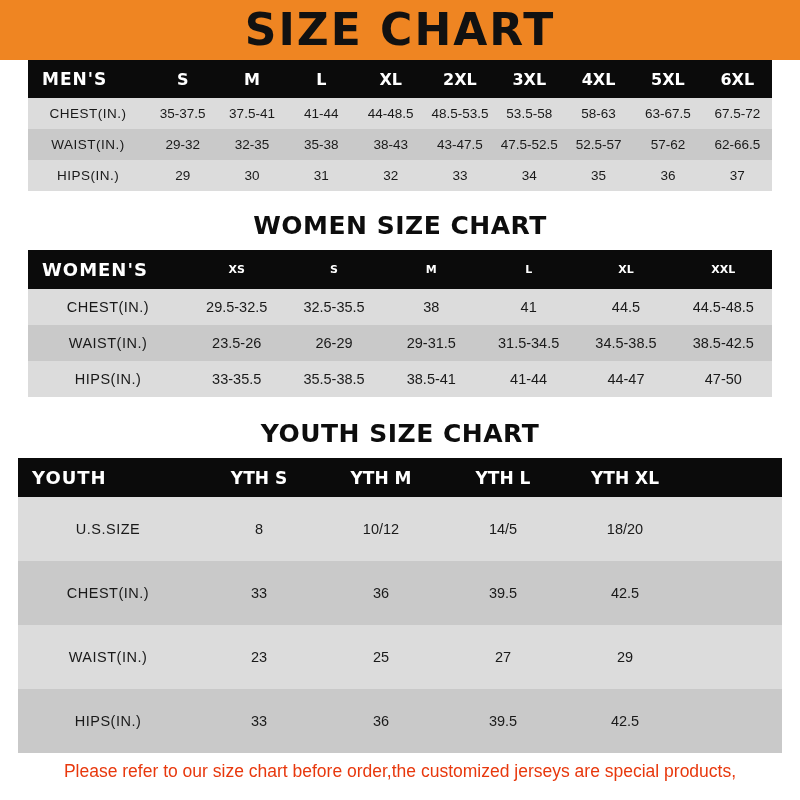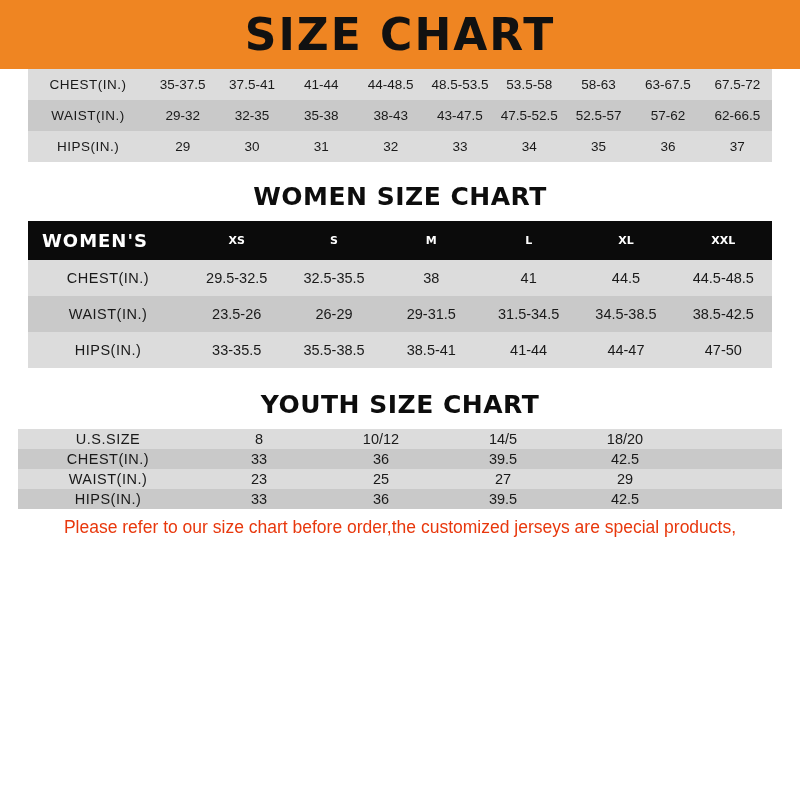--- a/index.html
+++ b/index.html
@@ -17,21 +17,21 @@
     position: relative;
     width: 800px;
     height: 800px;
     background: #ffffff;
     box-sizing: border-box;
   }
   
   .header-band {
     position: relative;
     width: 100%;
-    height: 69px;
+    height: 60px;
     background: #ef8522;
     display: flex;
     align-items: center;
     justify-content: center;
   }
   .header-title {
     font-family: "DejaVu Sans", sans-serif;
     font-weight: bold;
     font-size: 44px;
     letter-spacing: 2px;
@@ -95,21 +95,21 @@
     letter-spacing: 0.5px;
   }
   
   table.women td, table.women th { font-size: 14.5px; }
   table.women tr.head-row th { font-size: 11px; }
   table.women tr.head-row th.corner { font-size: 18px; }
   table.women td { padding: 10px 2px; }
   table.youth td, table.youth th { font-size: 14.5px; }
   table.youth tr.head-row th { font-size: 17px; }
   table.youth tr.head-row th.corner { font-size: 18px; }
-  table.youth td { padding: 2px 2px; }
+  table.youth td { padding: 24px 2px; }
 
   .footer-note {
     margin: 6px auto 0 auto;
     width: 752px;
     text-align: center;
     color: #e8380d;
     font-family: "Liberation Sans", sans-serif;
     font-size: 17.5px;
     line-height: 1.45;
   }
@@ -125,20 +125,32 @@
   </div>
 
   <div class="content">
 
     <table class="size-table men">
       <colgroup>
         <col style="width:120px">
         <col span="9" style="width:69.3px">
       </colgroup>
       <tbody>
+        <tr class="head-row">
+          <th class="corner">MEN'S</th>
+          <th>S</th>
+          <th>M</th>
+          <th>L</th>
+          <th>XL</th>
+          <th>2XL</th>
+          <th>3XL</th>
+          <th>4XL</th>
+          <th>5XL</th>
+          <th>6XL</th>
+        </tr>
         <tr class="row-light">
           <td class="rowlabel">CHEST(IN.)</td>
           <td>35-37.5</td>
           <td>37.5-41</td>
           <td>41-44</td>
           <td>44-48.5</td>
           <td>48.5-53.5</td>
           <td>53.5-58</td>
           <td>58-63</td>
           <td>63-67.5</td>
@@ -218,20 +230,28 @@
     </table>
 
     <div class="section-title title-youth">YOUTH SIZE CHART</div>
     <table class="size-table youth">
       <colgroup>
         <col style="width:180px">
         <col span="4" style="width:122px">
         <col style="width:96px">
       </colgroup>
       <tbody>
+        <tr class="head-row">
+          <th class="corner">YOUTH</th>
+          <th>YTH S</th>
+          <th>YTH M</th>
+          <th>YTH L</th>
+          <th>YTH XL</th>
+          <th></th>
+        </tr>
         <tr class="row-light">
           <td class="rowlabel">U.S.SIZE</td>
           <td>8</td>
           <td>10/12</td>
           <td>14/5</td>
           <td>18/20</td>
           <td></td>
         </tr>
         <tr class="row-dark">
           <td class="rowlabel">CHEST(IN.)</td>

